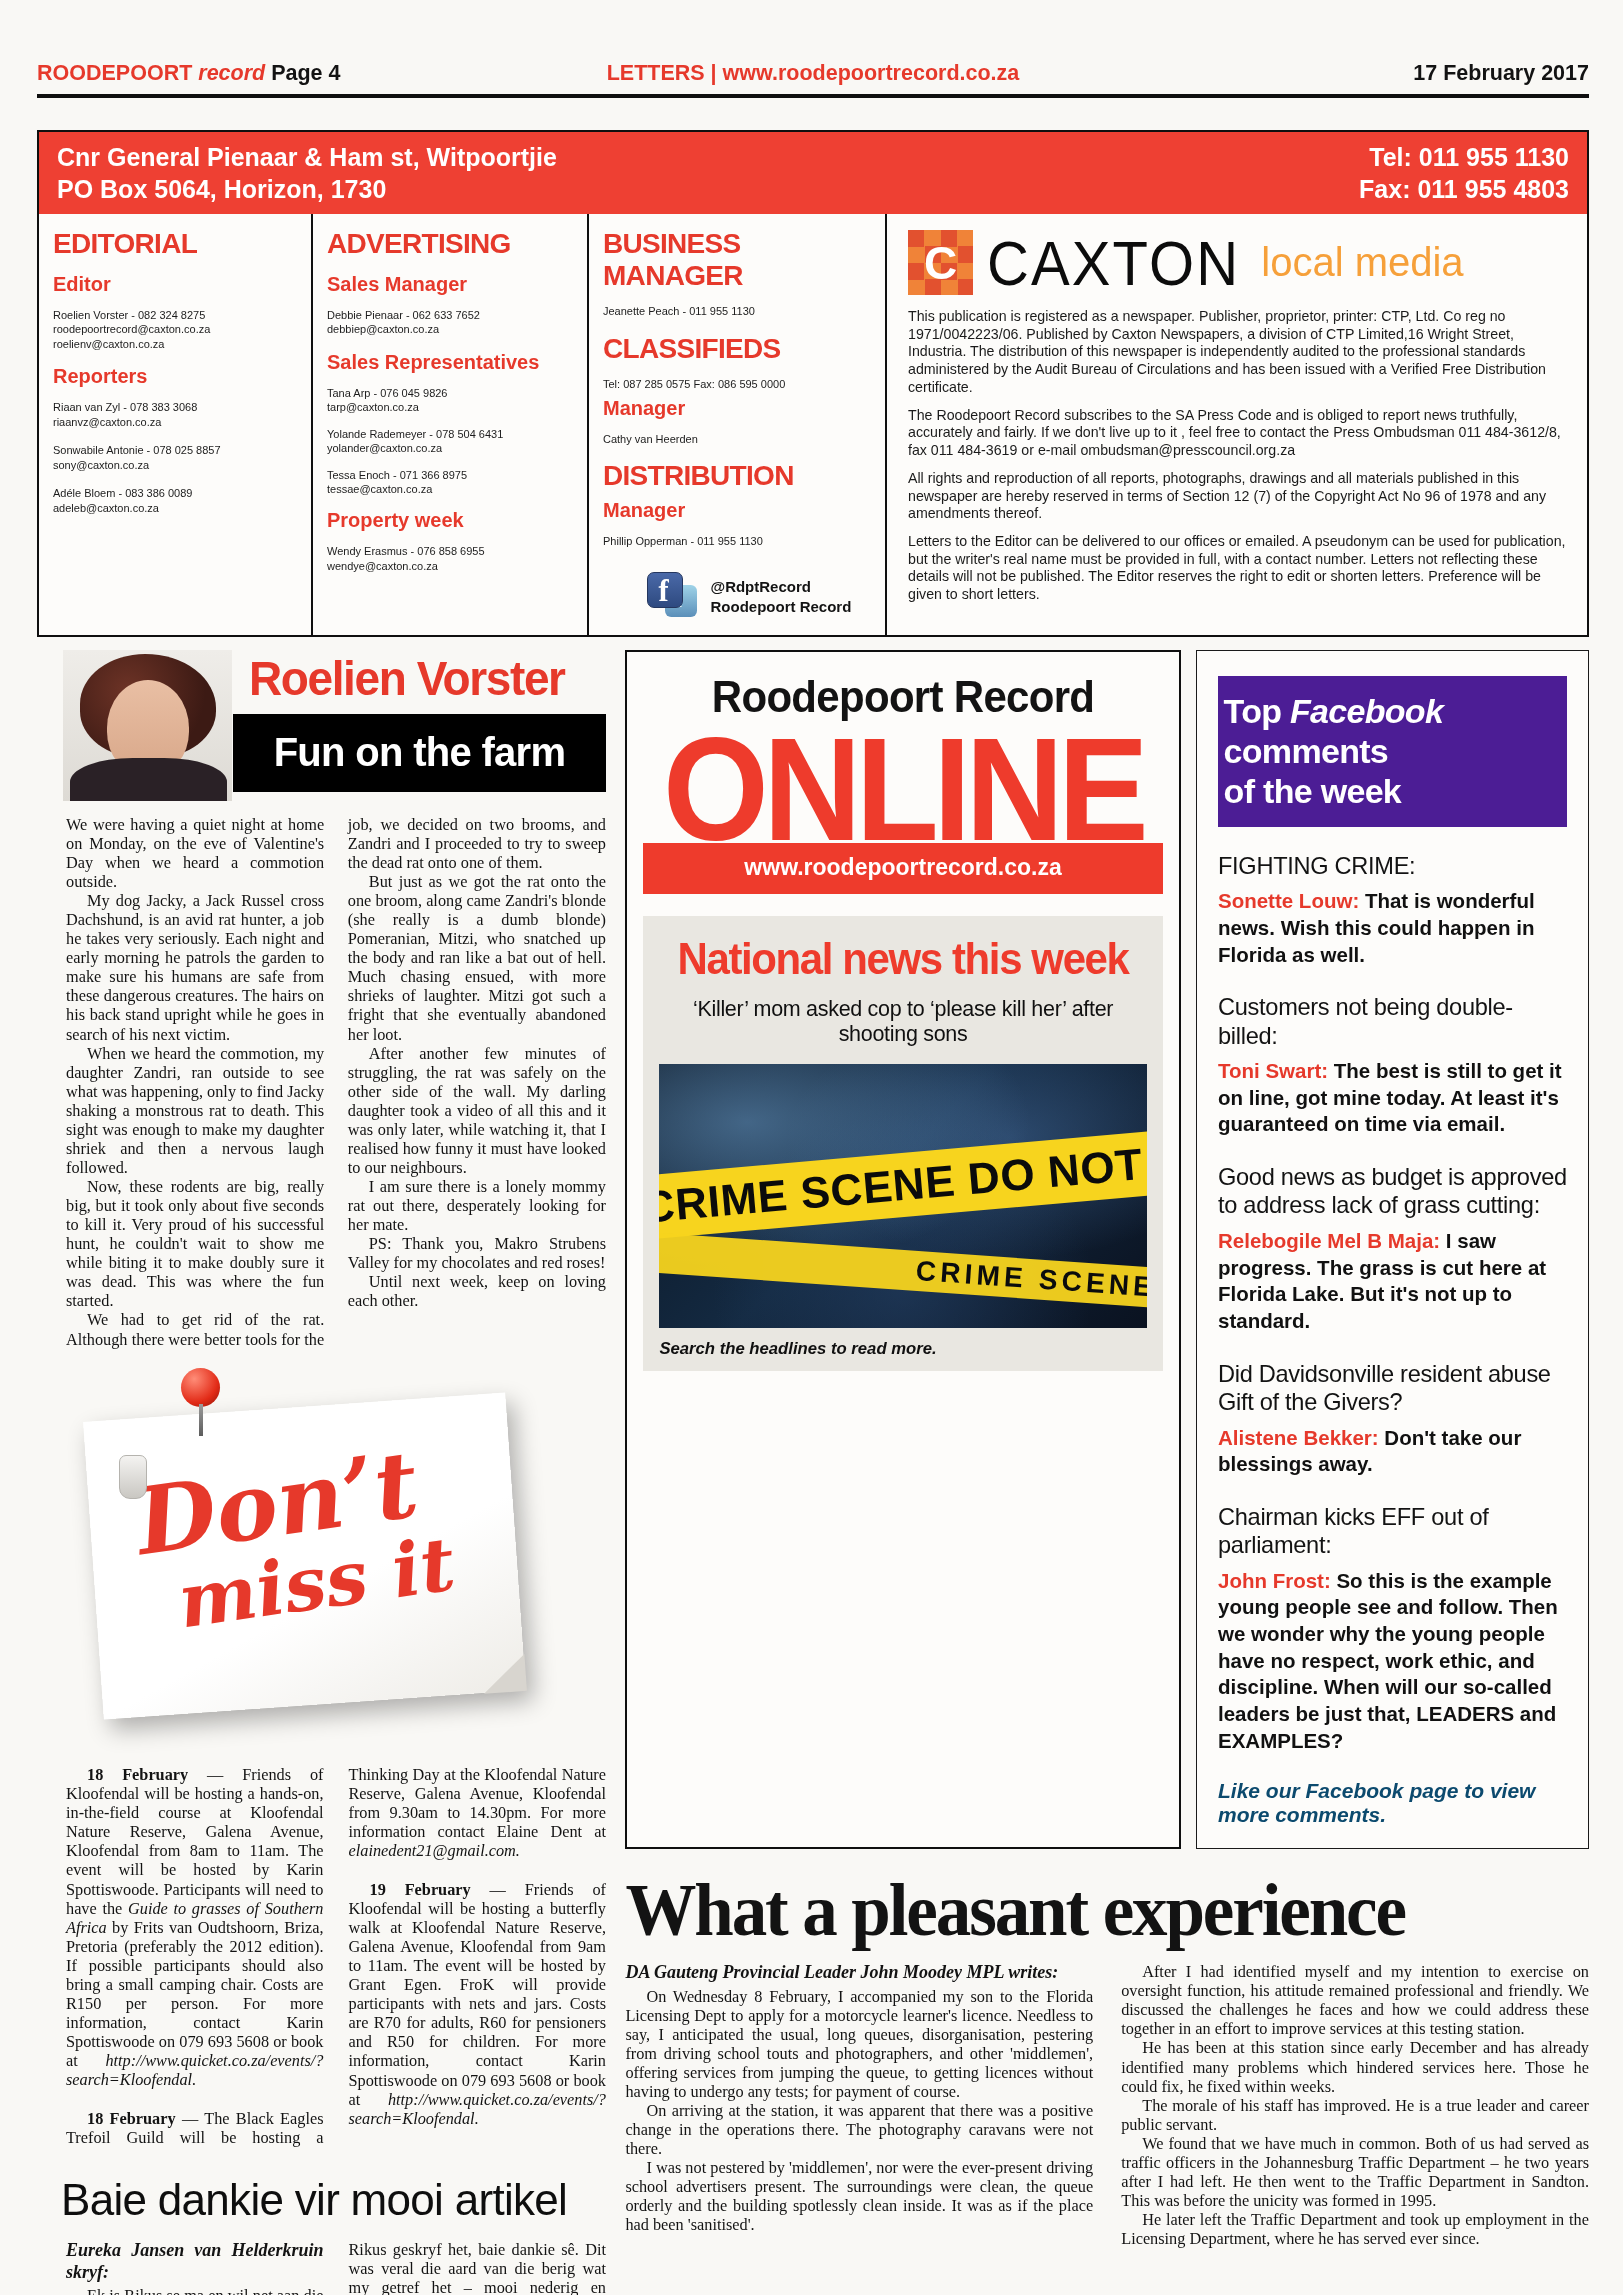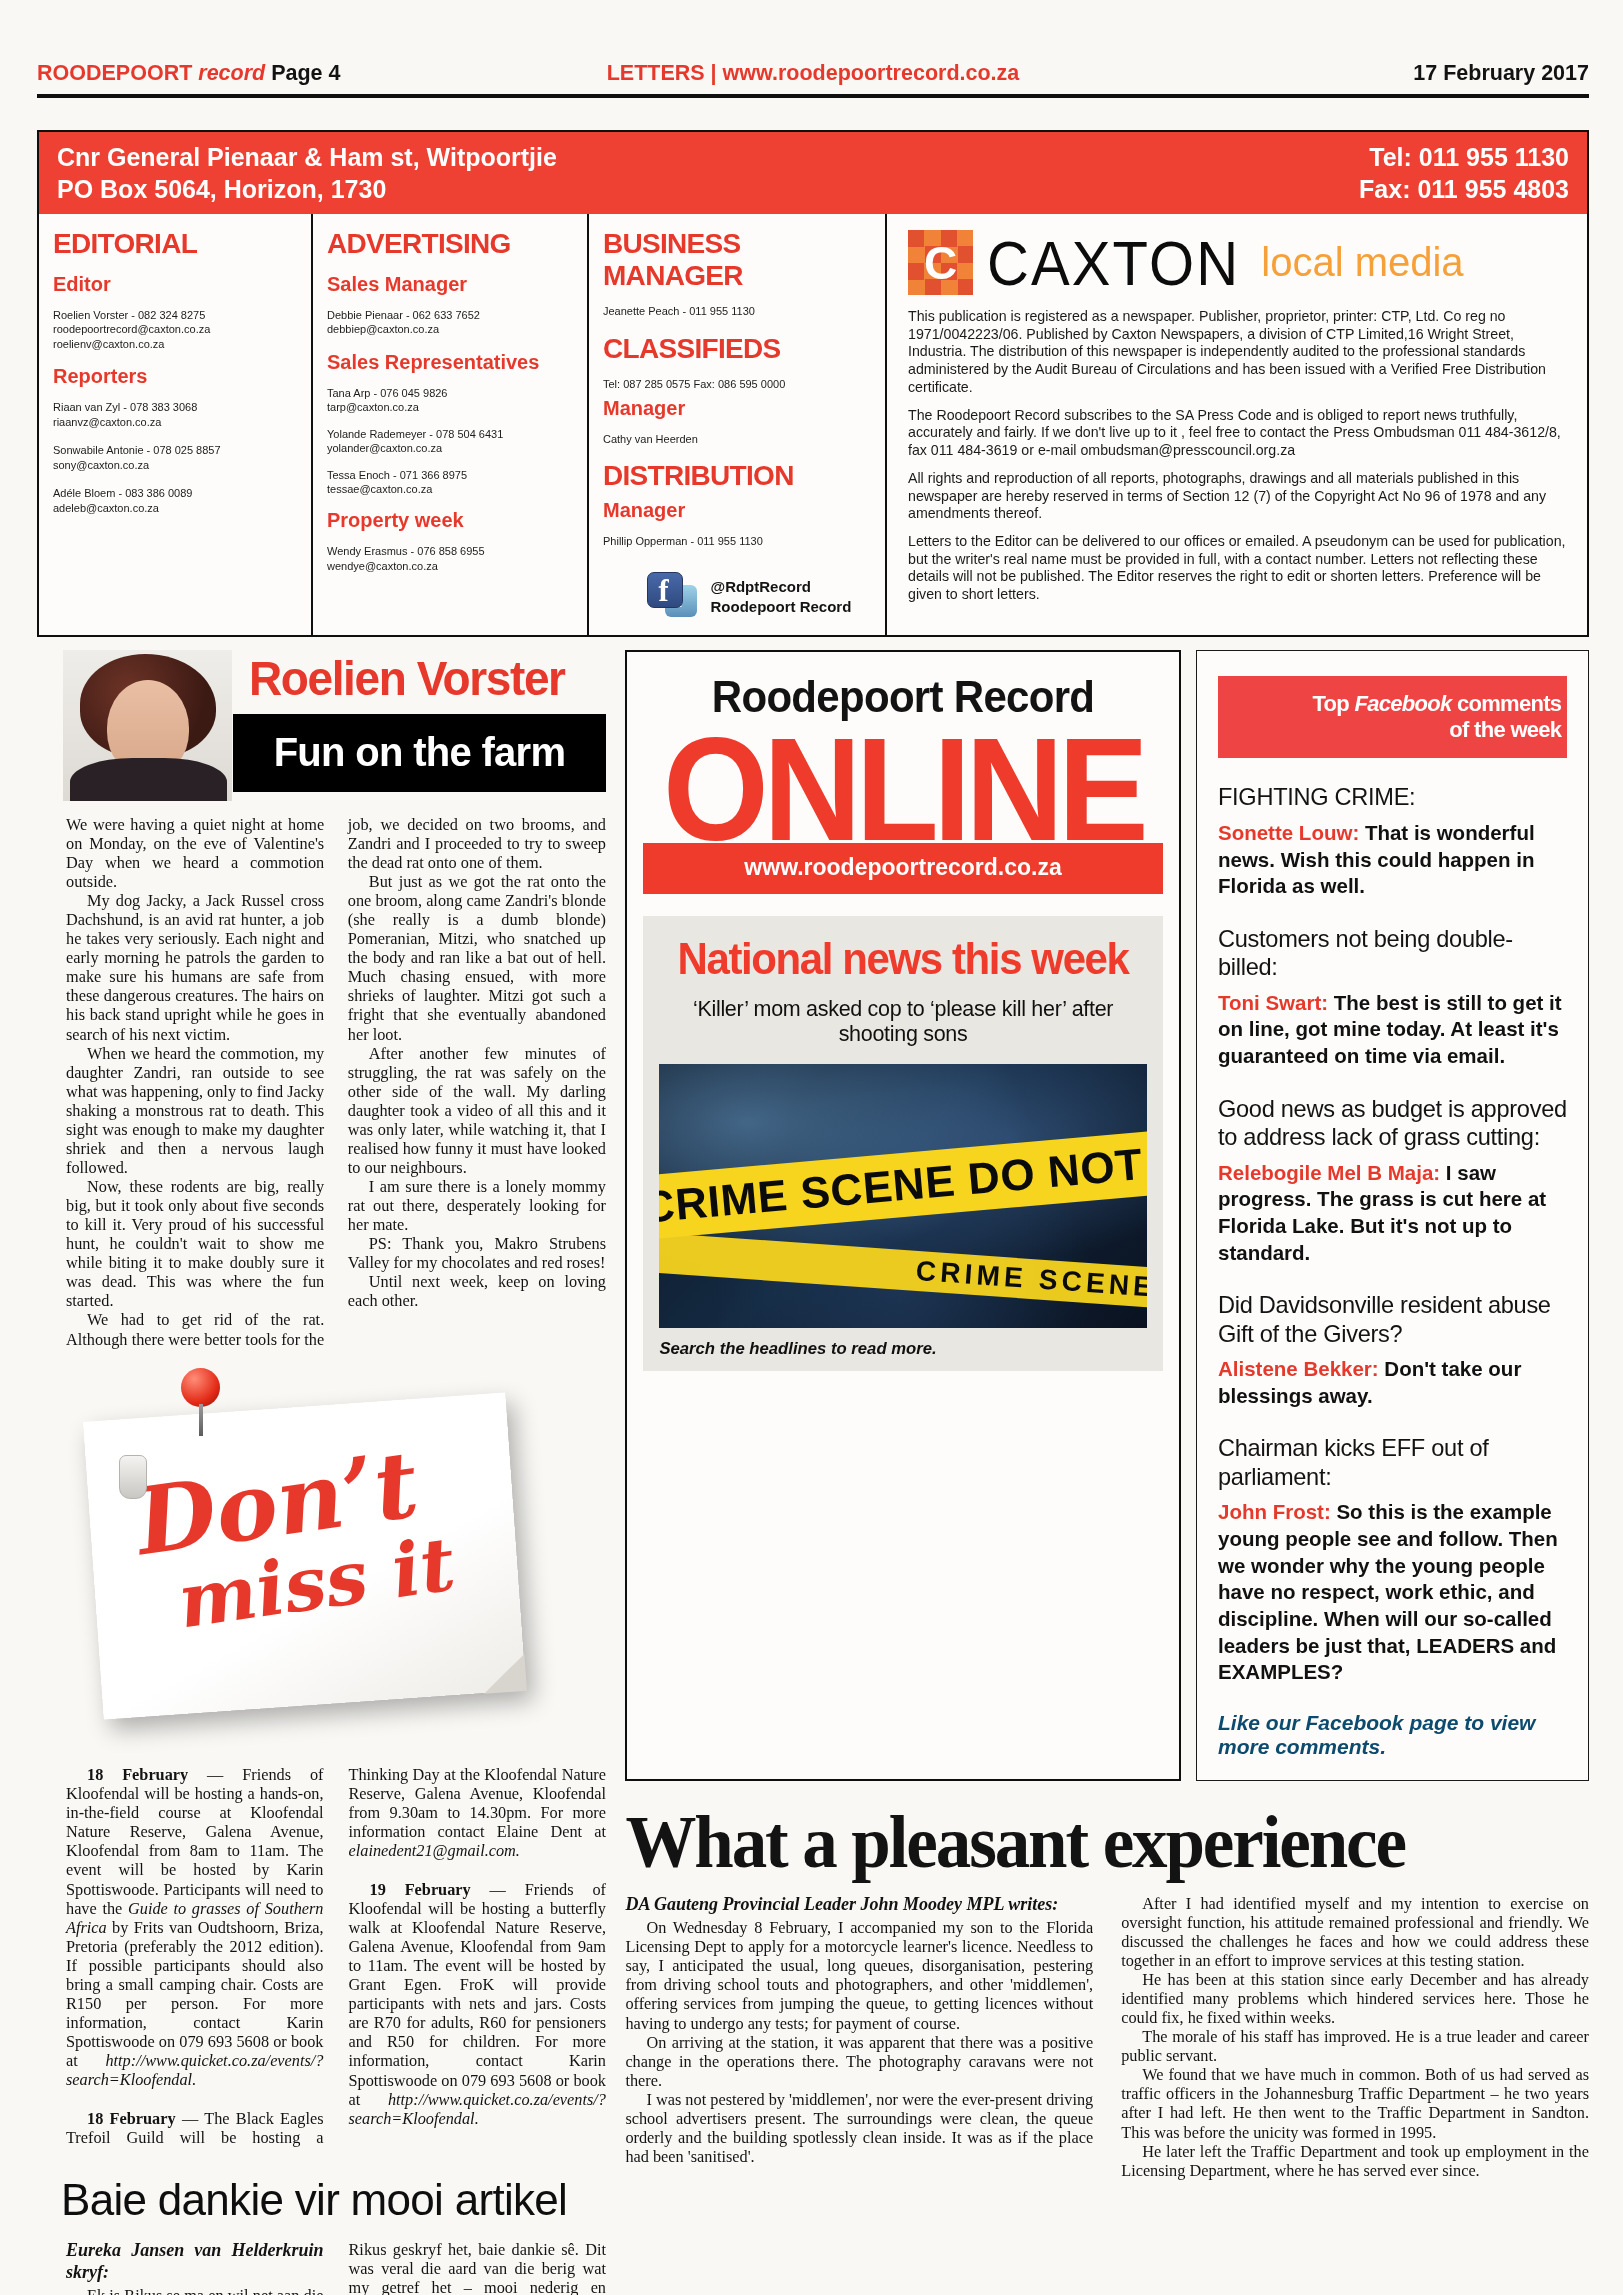--- a/index.html
+++ b/index.html
@@ -133,22 +133,22 @@
   .tape { position:absolute; background:#f7d41e; color:#0b0b0b; font-weight:bold;
           white-space:nowrap; overflow:hidden; display:flex; align-items:center; }
   .tape1 { left:-35px; right:-35px; top:89px; height:64px; transform:rotate(-5deg);
            font-size:44px; letter-spacing:0.7px; padding-left:18px; transform-origin:center; }
   .tape2 { left:-35px; right:-35px; top:186px; height:40px; transform:rotate(4deg);
            font-size:28px; letter-spacing:4.2px; padding-left:292px; opacity:.95; }
   .natl-cap { font-weight:bold; font-style:italic; font-size:16.7px; margin-top:11px; color:#101010; }
 
   .fb-box { border:1.4px solid #1a1a1a; background:#fdfcfa; padding:25px 21px 21px;
             display:flex; flex-direction:column; }
-  .fb-title { background:#ef4444; color:#fff; text-align:right; font-weight:bold;
-              font-size:22px; line-height:1.18; padding:15.3px 5.6px; letter-spacing:-0.7px; }
+  .fb-title { background:#4c1d95; color:#fff; text-align:left; font-weight:bold;
+              font-size:34px; line-height:1.18; padding:15.3px 5.6px; letter-spacing:-0.7px; }
   .fb-topic { font-size:23.6px; margin-top:25px; color:#131313; letter-spacing:-0.3px; line-height:1.2; }
   .fb-comment { margin-top:8.3px; font-size:20.5px; line-height:1.3; font-weight:bold; color:#111; }
   .fb-name { color:#e6392b; }
   .fb-footer { color:#0c4a6e; font-weight:bold; font-style:italic; font-size:21px;
                margin-top:auto; padding-top:25px; }
 
   
   .pl-title { font-family:"Liberation Serif", serif; font-weight:bold; font-size:71px;
               letter-spacing:-2.1px; margin:21px 0 11px; transform:scaleY(1.03); transform-origin:left; }
   .article-flow { column-count:2; column-gap:28px; }

